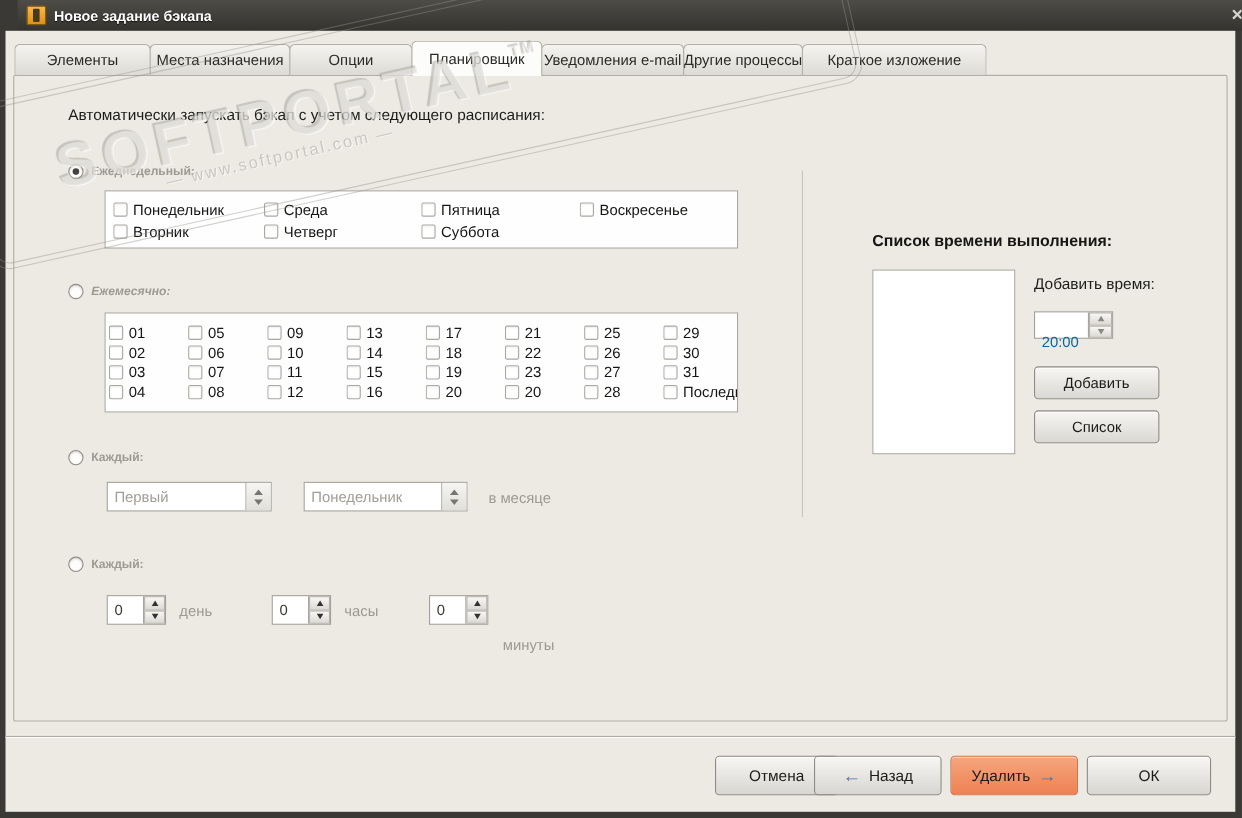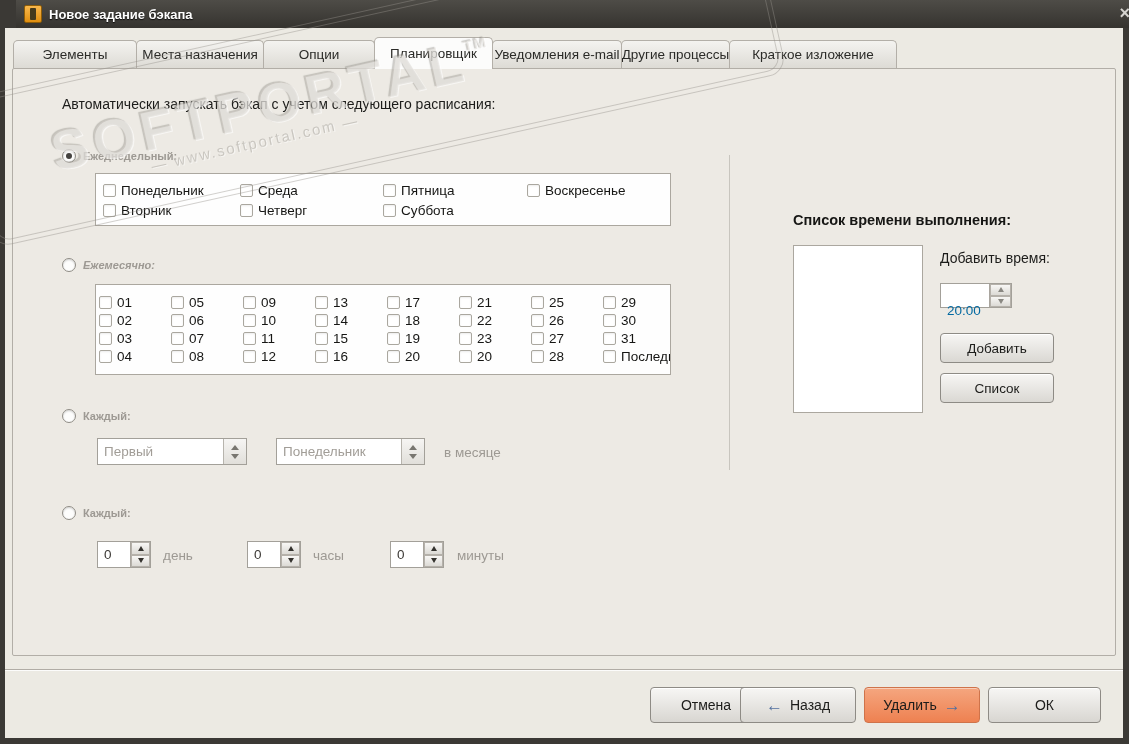--- a/index.html
+++ b/index.html
@@ -381,21 +381,21 @@
     <span class="val">0</span>
     <span class="btns">
       <div>
           <span class="tri-up"></span>
         </div>
       <div>
           <span class="tri-down"></span>
         </div>
     </span>
   </div>
-  <div class="abs lbl-gray" style="left:457px; top:548px;">минуты</div>
+  <div class="abs lbl-gray" style="left:457px; top:579px;">минуты</div>
 
   <div class="abs vsep"></div>
   <div class="abs time-title">Список времени выполнения:</div>
   <div class="abs listbox">
     
   </div>
   <div class="abs lbl-dark" style="left:940px; top:250px;">Добавить время:</div>
 
   <div class="spinbox" style="left:940px; top:283px; width:72px; height:25px;">
     <span class="val" style="color:#0369a1; padding-top:19px;">20:00</span>

